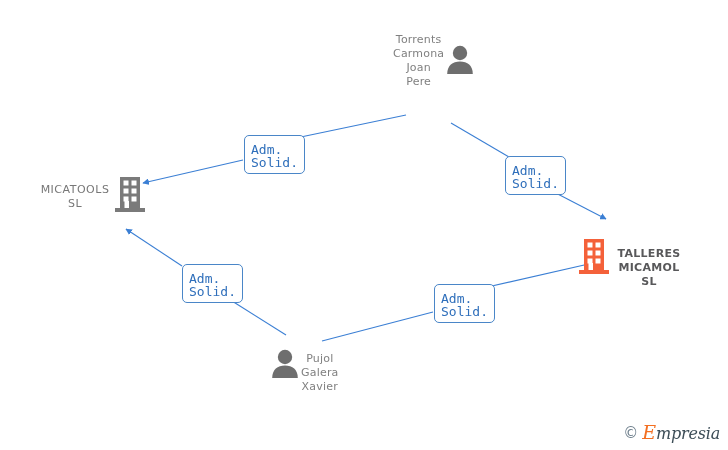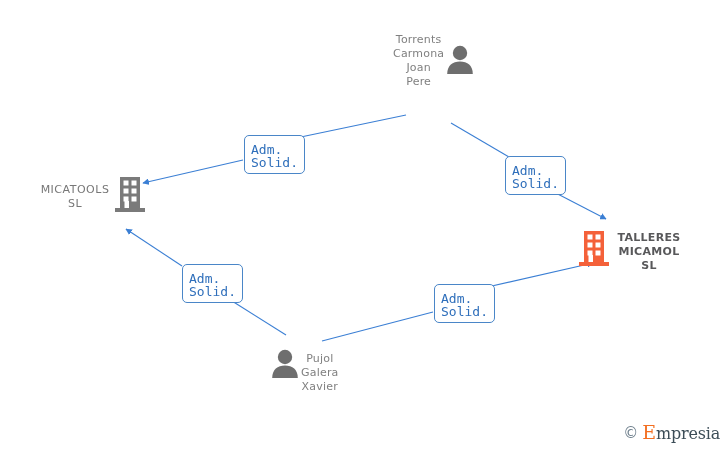--- a/index.html
+++ b/index.html
@@ -79,20 +79,21 @@
     align-items: center;
     gap: 4px;
   }
   .wm-c {
     color: #6e7f8c;
     font-size: 15px;
     line-height: 15px;
   }
   .wm-text {
     font-family: "DejaVu Serif", serif;
+    font-style: italic;
     font-size: 16px;
     line-height: 16px;
     color: #3c4d57;
     letter-spacing: -0.2px;
   }
   .wm-text .wm-cap {
     color: #f36f21;
     font-size: 19px;
   }
 </style>
@@ -173,21 +174,21 @@
           <rect x="10.5" y="3.5" width="5" height="5"></rect>
           <rect x="18.5" y="3.5" width="5" height="5"></rect>
           <rect x="10.5" y="11.5" width="5" height="5"></rect>
           <rect x="18.5" y="11.5" width="5" height="5"></rect>
           <rect x="10.5" y="19.5" width="5" height="5"></rect>
           <rect x="18.5" y="19.5" width="5" height="5"></rect>
           <rect x="11.5" y="24" width="4.5" height="7"></rect>
         </g>
       </svg>
     </span>
-    <div class="node-label company-strong" style="margin-top:3px;">TALLERES
+    <div class="node-label company-strong" style="margin-top:19px;">TALLERES
 MICAMOL SL</div>
   </div>
 
   <div class="node" style="left:269px; top:336px; width:70px;">
     <span class="node-icon">
       <svg width="32" height="30" viewBox="0 0 32 30" xmlns="http://www.w3.org/2000/svg">
         <circle cx="16" cy="9" r="7.2" fill="#6e6e6e"></circle>
         <path d="M3.2 30 C3.2 21.5 8.6 17.6 16 17.6 C23.4 17.6 28.8 21.5 28.8 30 Z" fill="#6e6e6e"></path>
       </svg>
     </span>

